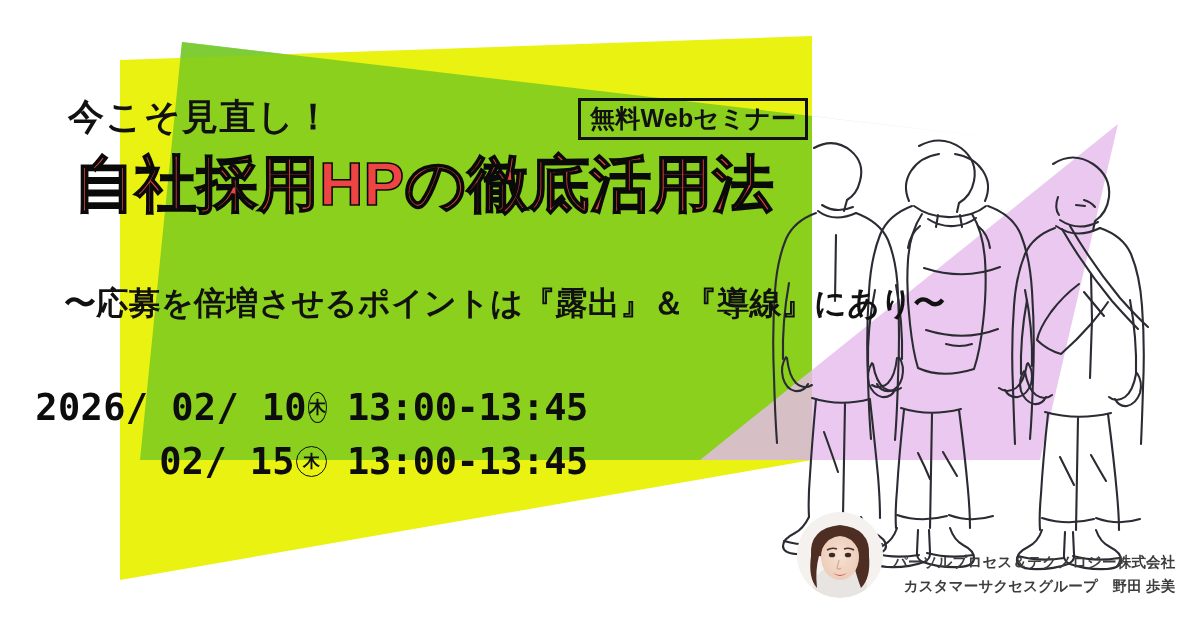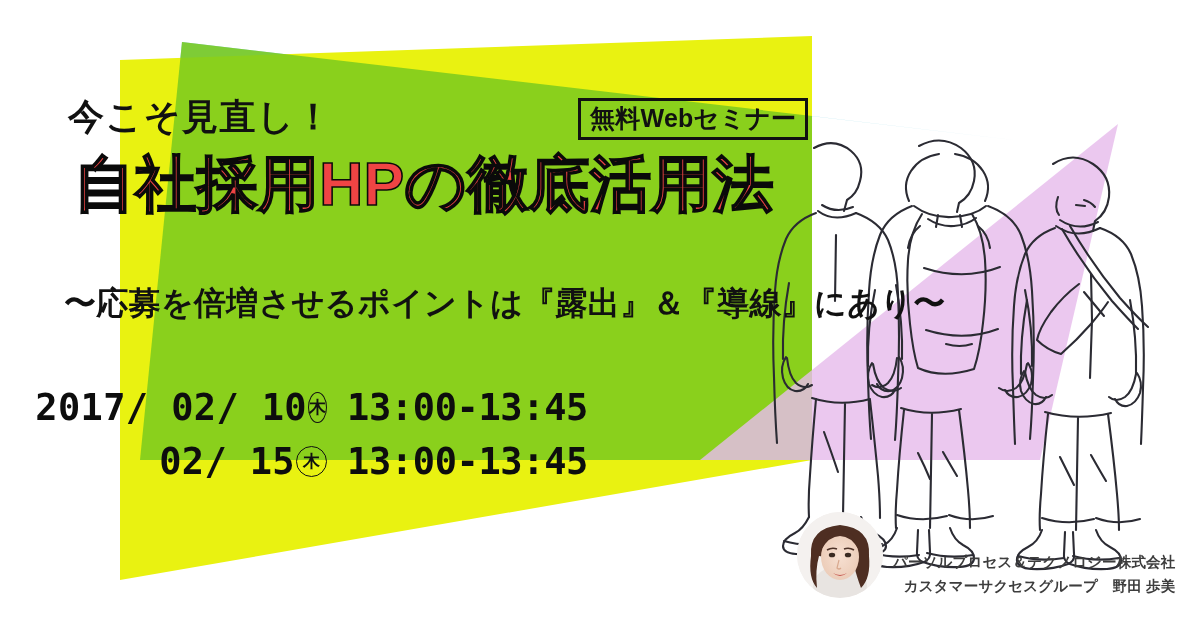--- a/index.html
+++ b/index.html
@@ -278,21 +278,21 @@
     <div id="headline">自社採用HPの徹底活用法</div>
 
     <div id="subhead">〜応募を倍増させるポイントは『露出』＆『導線』にあり〜</div>
 
     <div id="badge">
       <span id="badge-label">無料Webセミナー</span>
     </div>
 
     <div id="schedule">
       <div class="sched-row">
-        <span class="sched-date">2017/ 02/ 10</span>
+        <span class="sched-date">2026/ 02/ 10</span>
         <span class="sched-dow">木</span>
         <span class="sched-time">13:00-13:45</span>
       </div>
       <div class="sched-row">
         <span class="sched-date">02/ 15</span>
         <span class="sched-dow">木</span>
         <span class="sched-time">13:00-13:45</span>
       </div>
     </div>
 

